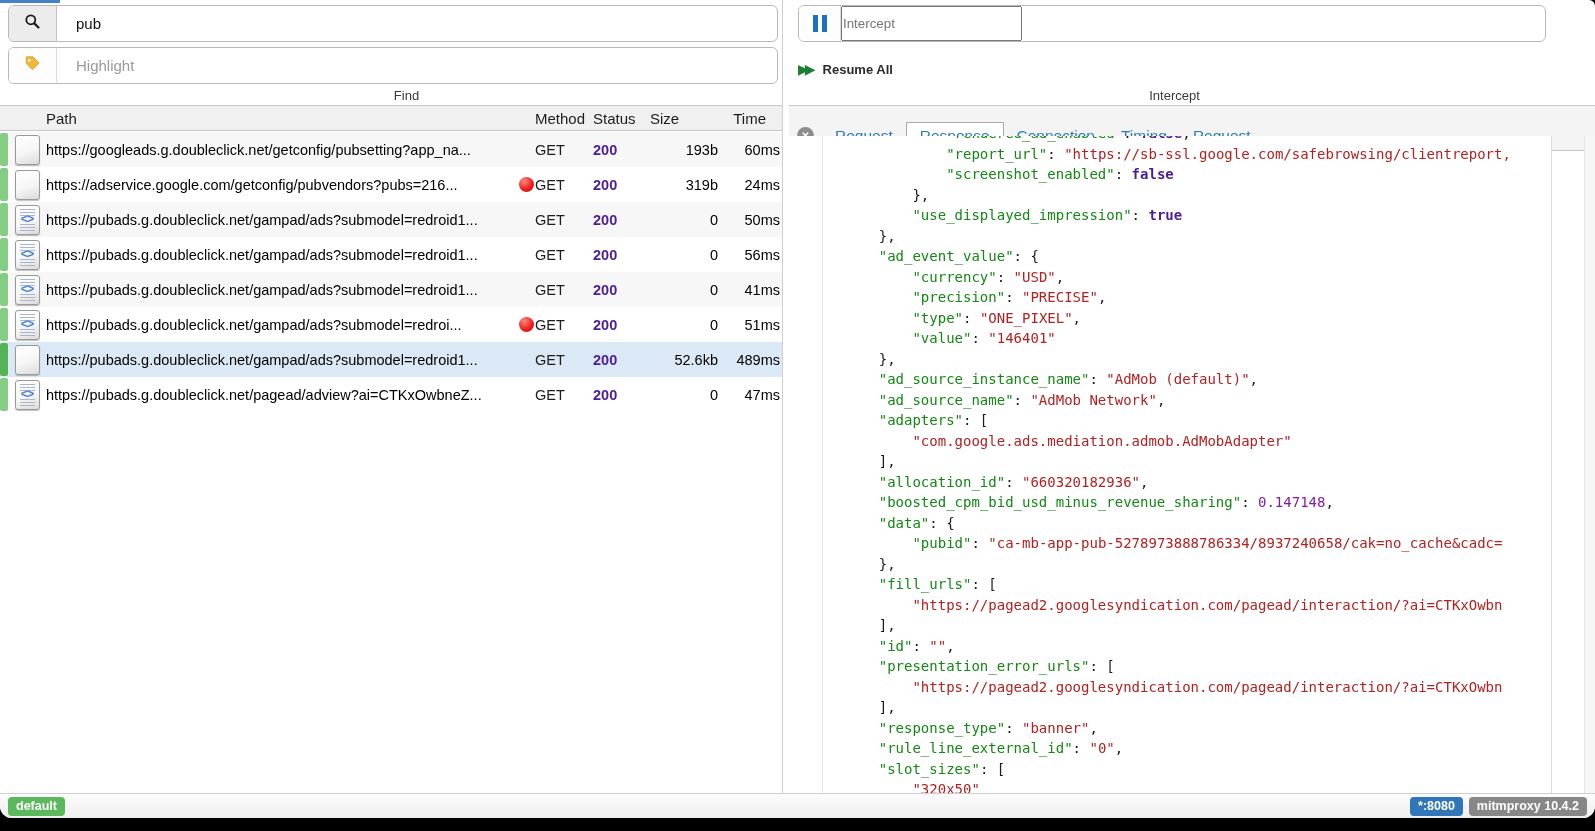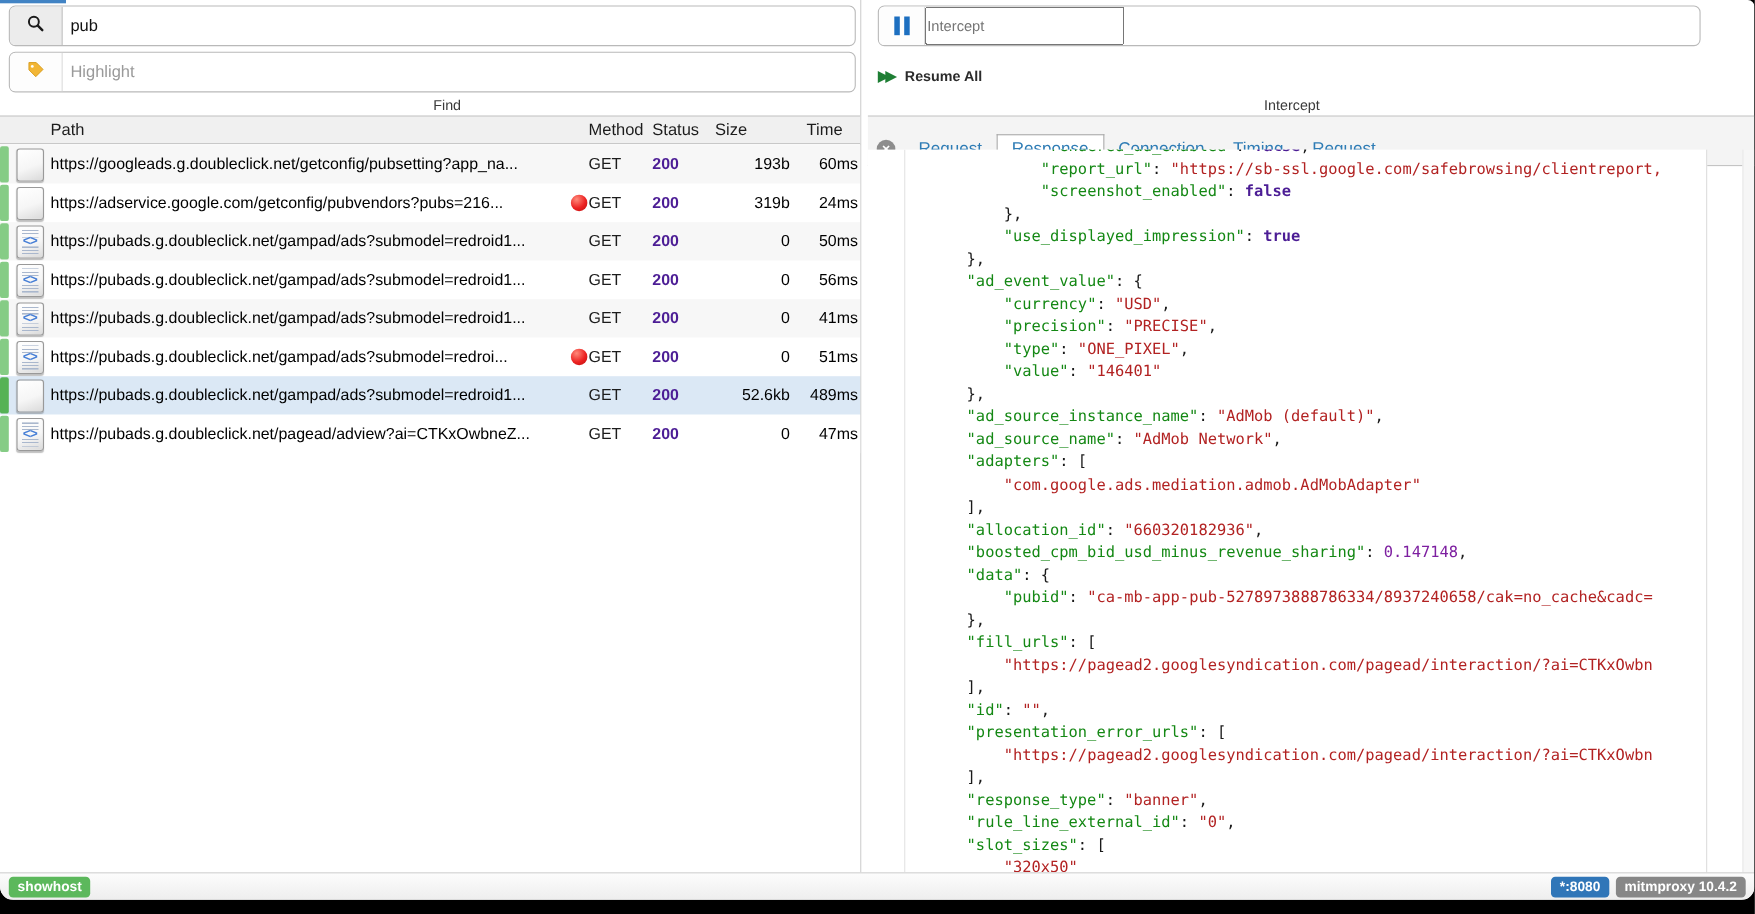--- a/index.html
+++ b/index.html
@@ -15,21 +15,21 @@
   
   .left-panel { position:absolute; left:0; top:0; width:783px; height:793px; background:#fff;
                 border-right:1px solid #cfcfcf; }
   .inputbox { position:absolute; left:8px; height:37px; width:770px; background:#fff;
               border:1px solid #b9b9b9; border-radius:6px; display:flex; align-items:stretch; overflow:hidden; }
   .searchbox { top:5px; }
   .highlightbox { top:47px; }
   .seg { width:48px; display:flex; align-items:center; justify-content:center;
          border-right:1px solid #c4c4c4; background:#ececec; flex:0 0 auto; }
   .seg.white { background:#fdfdfd; border-right:1px solid #dcdcdc; }
-  .inputbox input { flex:1; border:0; outline:none; font-size:15px; color:#111; padding:0 7px;
+  .inputbox input { flex:1; border:0; outline:none; font-size:15px; color:#111; padding:0 19px;
                     font-family:"Liberation Sans", sans-serif; background:transparent; }
   .inputbox input::placeholder { color:#9a9a9a; }
   .caption { position:absolute; top:88px; font-size:13px; color:#3a3a3a; text-align:center; }
   .caption.find { left:15px; width:783px; }
   .caption.intercept { left:789px; width:771px; }
 
   
   .grid { display:grid; grid-template-columns:8px 38px 473px 16px 58px 55px 70px 64px; align-items:center; }
   .thead { position:absolute; left:0; top:105px; width:782px; height:26px; background:#f0f0f0;
            border-top:1px solid #c8c8c8; border-bottom:1px solid #c8c8c8; font-size:15px; color:#1c1c1c;
@@ -299,20 +299,20 @@
         </span>
     </div>
 
     <div class="code-area">
       <div class="gutterline"></div>
       <div class="code-pre"><div class="cl"><span class="t-p">            </span><span class="t-k">"rendered_ad_enabled"</span><span class="t-p">: </span><span class="t-b">false</span><span class="t-p">,</span></div><div class="cl"><span class="t-p">            </span><span class="t-k">"report_url"</span><span class="t-p">: </span><span class="t-s">"https://sb-ssl.google.com/safebrowsing/clientreport,</span></div><div class="cl"><span class="t-p">            </span><span class="t-k">"screenshot_enabled"</span><span class="t-p">: </span><span class="t-b">false</span></div><div class="cl"><span class="t-p">        },</span></div><div class="cl"><span class="t-p">        </span><span class="t-k">"use_displayed_impression"</span><span class="t-p">: </span><span class="t-b">true</span></div><div class="cl"><span class="t-p">    },</span></div><div class="cl"><span class="t-p">    </span><span class="t-k">"ad_event_value"</span><span class="t-p">: {</span></div><div class="cl"><span class="t-p">        </span><span class="t-k">"currency"</span><span class="t-p">: </span><span class="t-s">"USD"</span><span class="t-p">,</span></div><div class="cl"><span class="t-p">        </span><span class="t-k">"precision"</span><span class="t-p">: </span><span class="t-s">"PRECISE"</span><span class="t-p">,</span></div><div class="cl"><span class="t-p">        </span><span class="t-k">"type"</span><span class="t-p">: </span><span class="t-s">"ONE_PIXEL"</span><span class="t-p">,</span></div><div class="cl"><span class="t-p">        </span><span class="t-k">"value"</span><span class="t-p">: </span><span class="t-s">"146401"</span></div><div class="cl"><span class="t-p">    },</span></div><div class="cl"><span class="t-p">    </span><span class="t-k">"ad_source_instance_name"</span><span class="t-p">: </span><span class="t-s">"AdMob (default)"</span><span class="t-p">,</span></div><div class="cl"><span class="t-p">    </span><span class="t-k">"ad_source_name"</span><span class="t-p">: </span><span class="t-s">"AdMob Network"</span><span class="t-p">,</span></div><div class="cl"><span class="t-p">    </span><span class="t-k">"adapters"</span><span class="t-p">: [</span></div><div class="cl"><span class="t-p">        </span><span class="t-s">"com.google.ads.mediation.admob.AdMobAdapter"</span></div><div class="cl"><span class="t-p">    ],</span></div><div class="cl"><span class="t-p">    </span><span class="t-k">"allocation_id"</span><span class="t-p">: </span><span class="t-s">"660320182936"</span><span class="t-p">,</span></div><div class="cl"><span class="t-p">    </span><span class="t-k">"boosted_cpm_bid_usd_minus_revenue_sharing"</span><span class="t-p">: </span><span class="t-n">0.147148</span><span class="t-p">,</span></div><div class="cl"><span class="t-p">    </span><span class="t-k">"data"</span><span class="t-p">: {</span></div><div class="cl"><span class="t-p">        </span><span class="t-k">"pubid"</span><span class="t-p">: </span><span class="t-s">"ca-mb-app-pub-5278973888786334/8937240658/cak=no_cache&amp;cadc=</span></div><div class="cl"><span class="t-p">    },</span></div><div class="cl"><span class="t-p">    </span><span class="t-k">"fill_urls"</span><span class="t-p">: [</span></div><div class="cl"><span class="t-p">        </span><span class="t-s">"https://pagead2.googlesyndication.com/pagead/interaction/?ai=CTKxOwbn</span></div><div class="cl"><span class="t-p">    ],</span></div><div class="cl"><span class="t-p">    </span><span class="t-k">"id"</span><span class="t-p">: </span><span class="t-s">""</span><span class="t-p">,</span></div><div class="cl"><span class="t-p">    </span><span class="t-k">"presentation_error_urls"</span><span class="t-p">: [</span></div><div class="cl"><span class="t-p">        </span><span class="t-s">"https://pagead2.googlesyndication.com/pagead/interaction/?ai=CTKxOwbn</span></div><div class="cl"><span class="t-p">    ],</span></div><div class="cl"><span class="t-p">    </span><span class="t-k">"response_type"</span><span class="t-p">: </span><span class="t-s">"banner"</span><span class="t-p">,</span></div><div class="cl"><span class="t-p">    </span><span class="t-k">"rule_line_external_id"</span><span class="t-p">: </span><span class="t-s">"0"</span><span class="t-p">,</span></div><div class="cl"><span class="t-p">    </span><span class="t-k">"slot_sizes"</span><span class="t-p">: [</span></div><div class="cl"><span class="t-p">        </span><span class="t-s">"320x50"</span></div></div>
     </div>
     <div class="scrolltrack"></div>
 
     <div class="statusbar">
-      <span class="badge green">showhost</span>
+      <span class="badge green">default</span>
       <span class="sb-right">
         <span class="badge blue">*:8080</span>
         <span class="badge gray">mitmproxy 10.4.2</span>
       </span>
     </div>
   </div>
 </div>
 
 </body></html>

